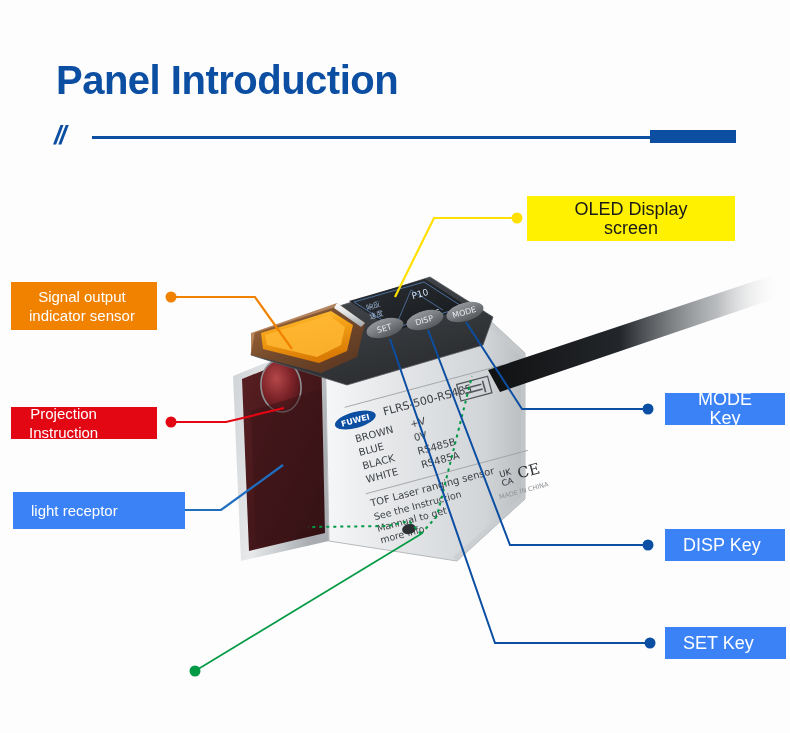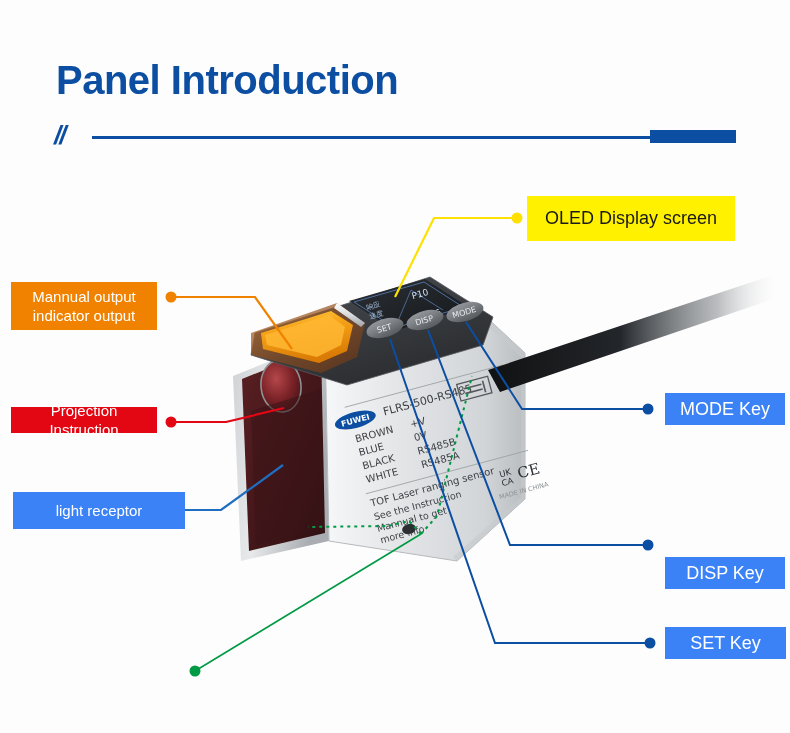--- a/index.html
+++ b/index.html
@@ -28,38 +28,38 @@
     background:#0b4ea2;
   }
   .rule-thick{
     position:absolute;left:650px;top:114px;width:86px;height:13px;
     background:#0b4ea2;
   }
 
   
   .label-box{
     position:absolute;
-    display:flex;align-items:center;justify-content:center;
+    display:flex;align-items:center;
     color:#ffffff;font-size:15px;line-height:19px;text-align:center;
-    box-sizing:border-box;padding:4px 4px;
+    box-sizing:border-box;padding:4px 18px;
   }
   .label-box.two-line{line-height:19px;}
   .lb-orange{background:#F08200;}
   .lb-red{background:#E30613;}
   .lb-blue{background:#3b82f6;}
   .lb-green{background:#009944;}
   .lb-yellow{background:#FFF100;color:#1a1a1a;}
 
   #lbl-signal   {left:11px; top:266px; width:146px; height:48px;}
-  #lbl-project  {left:11px; top:391px; width:146px; height:26px;}
+  #lbl-project  {left:11px; top:391px; width:146px; height:32px;}
   #lbl-receptor {left:13px; top:476px; width:172px; height:37px;}
   #lbl-mount    {left:11px; top:638px; width:169px; height:35px;}
   #lbl-oled     {left:527px;top:180px; width:208px; height:45px; font-size:18px;}
   #lbl-mode     {left:665px;top:377px; width:120px; height:32px; font-size:18px;}
-  #lbl-disp     {left:665px;top:513px; width:120px; height:32px; font-size:18px;margin-top:28px;}
+  #lbl-disp     {left:665px;top:513px; width:120px; height:32px; font-size:18px;}
   #lbl-set      {left:665px;top:611px; width:121px; height:32px; font-size:18px;}
 
   
   #leaders{position:absolute;left:0;top:0;width:790px;height:733px;pointer-events:none;}
 
   
   #device{position:absolute;left:225px;top:245px;width:340px;height:310px;}
   #cable{position:absolute;left:470px;top:258px;width:320px;height:130px;}
 </style>
 </head>
@@ -272,22 +272,22 @@
     </g>
 
     <g>
       <path d="M650,627 H495 L390,323" fill="none" stroke="#0b4ea2" stroke-width="2"></path>
       <circle cx="650" cy="627" r="5.5" fill="#0b4ea2"></circle>
     </g>
   </svg>
 
   <div id="lbl-signal" class="label-box lb-orange two-line">
     <span>
-      <span>Mannual output</span><br>
-      <span>indicator output</span>
+      <span>Signal output</span><br>
+      <span>indicator sensor</span>
     </span>
   </div>
 
   <div id="lbl-project" class="label-box lb-red two-line">
     <span>
       <span>Projection</span><br>
       <span>Instruction</span>
     </span>
   </div>
 

